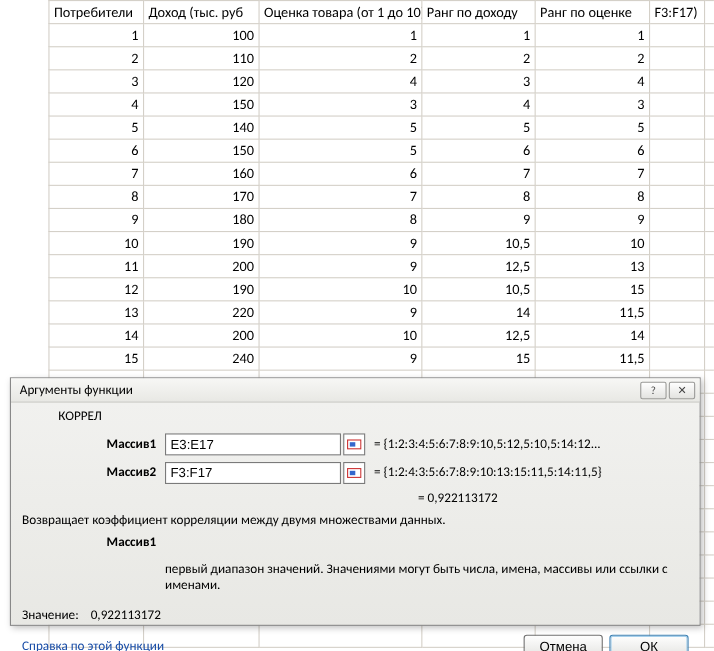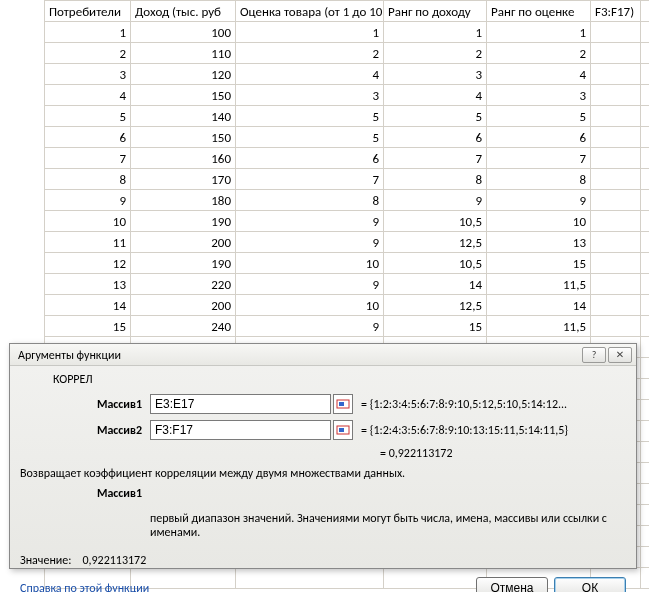--- a/index.html
+++ b/index.html
@@ -76,21 +76,21 @@
   .dlg-body { padding: 6px 10px 4px 10px; }
   .func-name { font-size: 12px; margin-bottom: 8px; padding-left: 33px; }
   .arg-row {
     display: flex; align-items: center; margin-bottom: 6px;
   }
   .arg-label {
     width: 130px; text-align: right; padding-right: 8px; font-weight: bold;
     font-size: 12px;
   }
   .arg-input {
-    width: 181px; height: 20px;
+    width: 160px; height: 20px;
     border: 1px solid #7a7a7a;
     background: #fff;
     font-size: 12px;
     padding: 1px 4px;
   }
   .ref-btn {
     width: 20px; height: 20px;
     border: 1px solid #7a7a7a;
     background: #fff;
     margin-left: 2px; margin-right: 8px;

